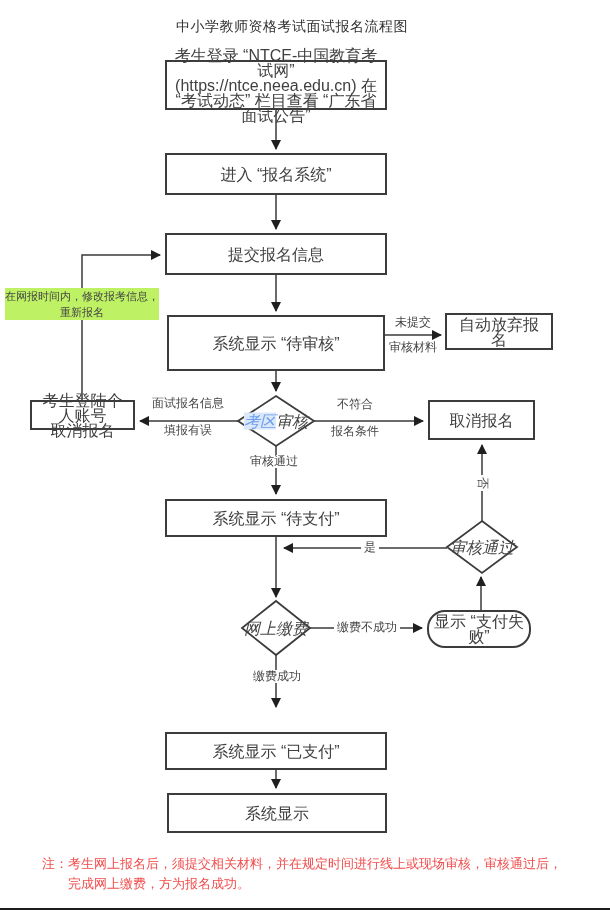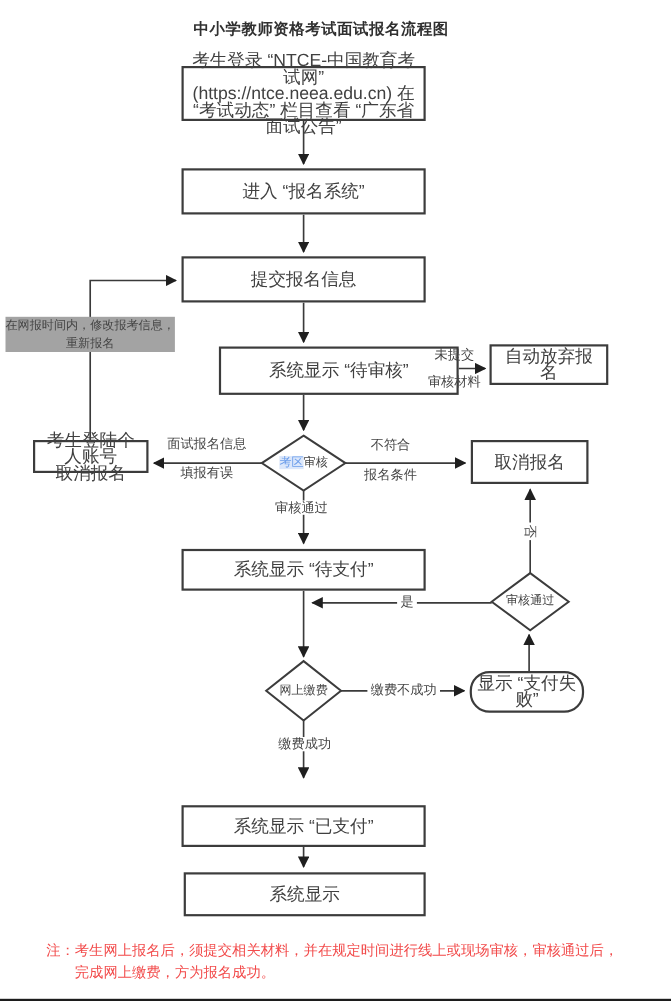--- a/index.html
+++ b/index.html
@@ -1,33 +1,33 @@
 <!DOCTYPE html>
 <html><head>
 <meta charset="utf-8">
 <style>
   html,body{margin:0;padding:0;}
   body{font-family:"Liberation Sans","DejaVu Sans",sans-serif;background:#ffffff;}
   #stage{position:relative;width:610px;height:914px;background:#ffffff;overflow:hidden;}
   #connectors{position:absolute;left:0;top:0;}
   .title{position:absolute;left:0;top:18px;width:584px;text-align:center;
-         font-size:14px;font-weight:bold;color:#303030;letter-spacing:0.5px;}
+         font-size:14px;font-weight:normal;color:#303030;letter-spacing:0.5px;}
   .box{position:absolute;border:2px solid #3c3c3c;background:#fff;box-sizing:border-box;
        display:flex;align-items:center;justify-content:center;text-align:center;
        font-size:16px;line-height:15px;color:#404040;padding:2px 5px;word-break:break-word;}
   .lbl{position:absolute;font-size:12px;color:#454545;white-space:nowrap;
        transform:translateX(-50%);line-height:13px;}
   .onln{background:#fff;padding:0 3px;}
   .rot{transform:translate(-50%,-50%) rotate(90deg);padding:0 2px;}
-  .dtext{position:absolute;transform:translate(-50%,-50%);font-size:11px;color:#454545;
-         white-space:nowrap;line-height:13px;}
+  .dtext{position:absolute;transform:translate(-50%,-50%);font-size:16px;color:#454545;
+         white-space:nowrap;line-height:13px;font-style:italic;}
   .hl{color:#6d9eeb;background:#dbe7fb;}
   .modify{position:absolute;left:82px;top:288px;transform:translateX(-50%);
           font-size:11px;color:#454545;text-align:center;line-height:16px;
-          white-space:nowrap;background:#a3a3a3;}
+          white-space:nowrap;background:#bef264;}
   .note{position:absolute;font-size:13px;color:#f24b4b;white-space:nowrap;line-height:16px;}
   .rule{position:absolute;left:0;top:908px;width:610px;height:2px;background:#1c1c1c;}
 </style>
 </head>
 <body>
 
 <div id="stage">
 
   <svg id="connectors" width="610" height="914" viewBox="0 0 610 914">
     <defs>
@@ -67,21 +67,21 @@
   </div>
 
   <div class="box" style="left:165px;top:153px;width:222px;height:42px;">
     <span>进入 “报名系统”</span>
   </div>
 
   <div class="box" style="left:165px;top:233px;width:222px;height:42px;">
     <span>提交报名信息</span>
   </div>
 
-  <div class="box" style="left:167px;top:315px;width:218px;height:44px;margin-left:32px;">
+  <div class="box" style="left:167px;top:315px;width:218px;height:56px;">
     <span>系统显示 “待审核”</span>
   </div>
 
   <div class="box" style="left:445px;top:313px;width:108px;height:37px;">
     <span>自动放弃报名</span>
   </div>
 
   <div class="box" style="left:30px;top:400px;width:105px;height:30px;">
     <div>
       <div>考生登陆个人账号</div>

